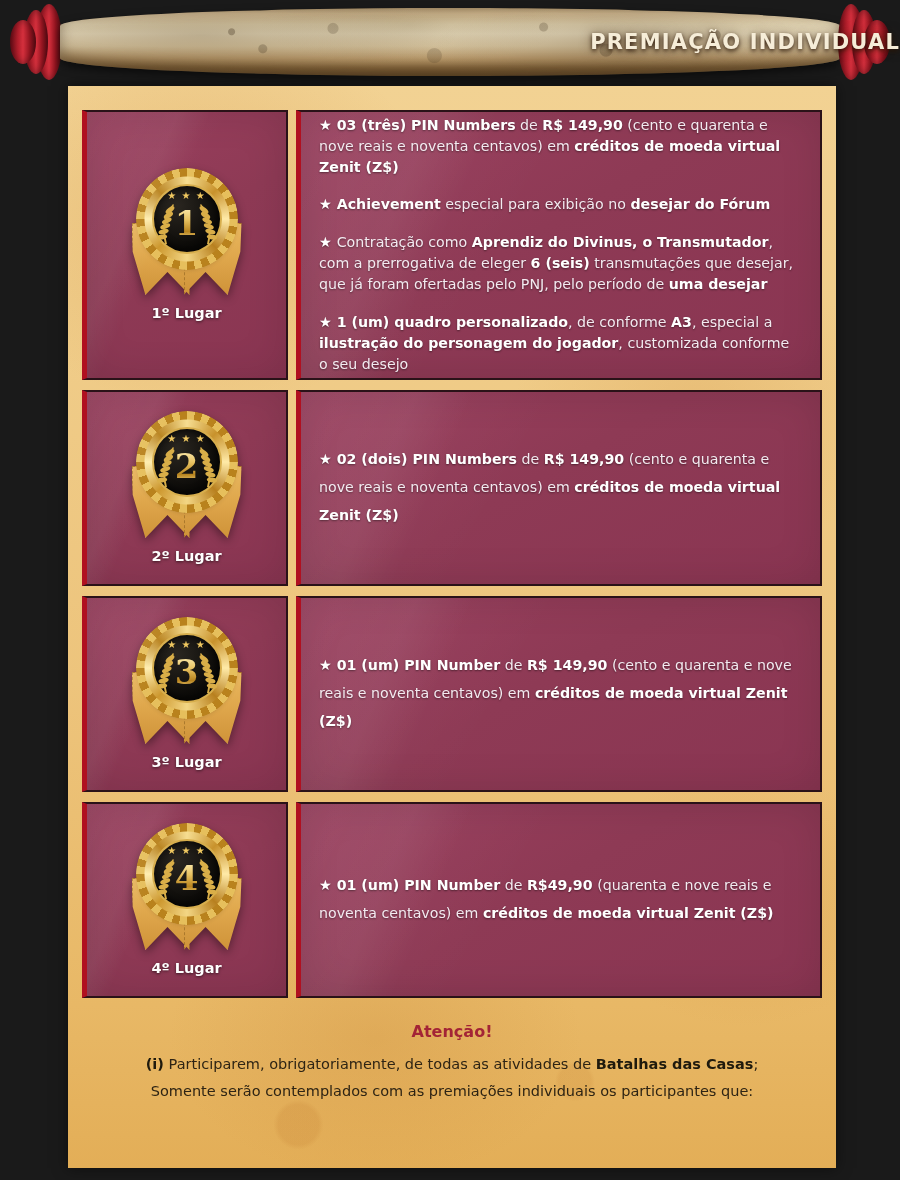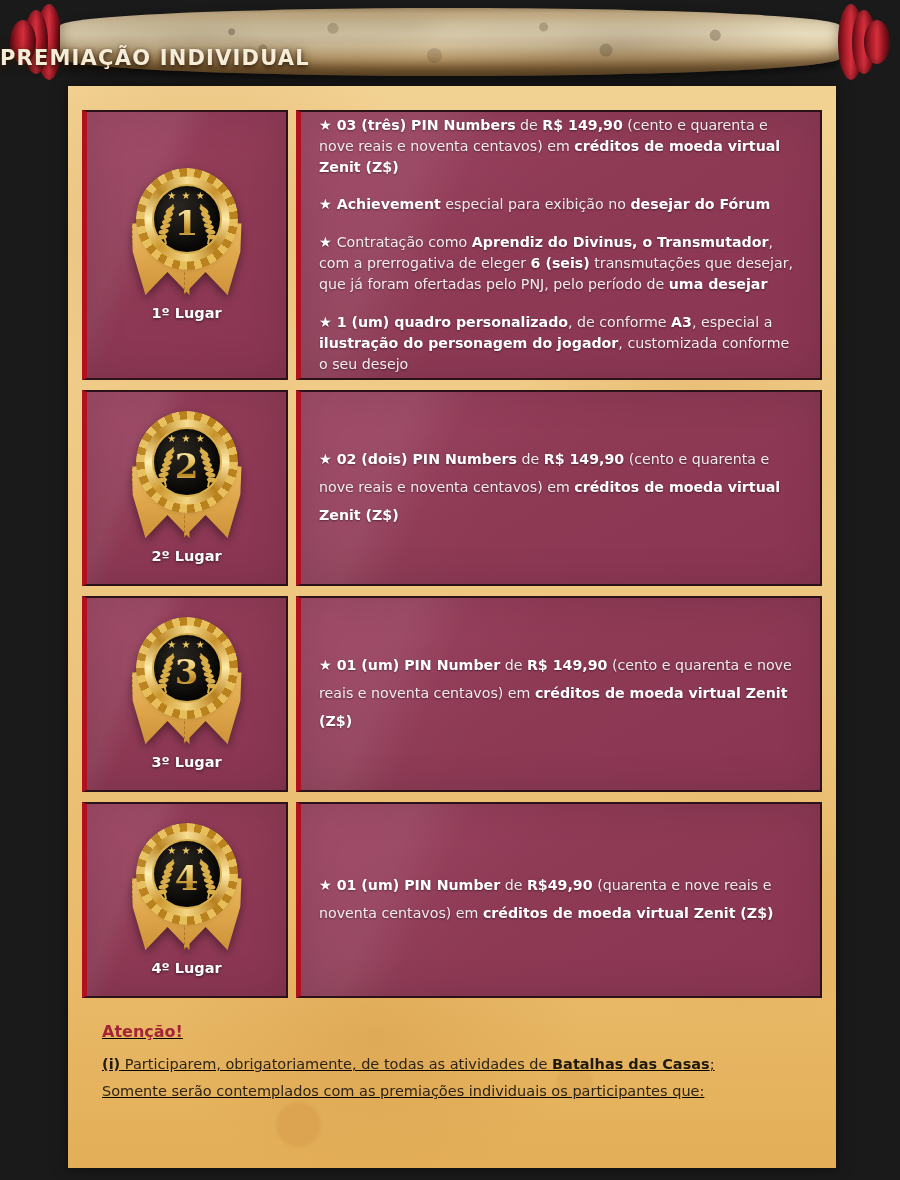--- a/index.html
+++ b/index.html
@@ -60,23 +60,23 @@
 
   .knob-disc {
     position: absolute;
     border-radius: 50% / 50%;
     background: linear-gradient(to right, #6e0d18, #b41f2c 30%, #d4303d 50%, #9a1622 75%, #5d0b14);
     box-shadow: inset 0 0 8px rgba(0,0,0,0.4);
   }
 
   .scroll-title {
     position: absolute;
-    left: 0; top: 46px;
+    left: 0; top: 30px;
     width: 900px;
-    text-align: left;
+    text-align: right;
     font-size: 21px;
     font-weight: 700;
     letter-spacing: 1.2px;
     color: #f6edd8;
     text-shadow: 0 2px 4px rgba(40,20,5,0.9), 0 0 12px rgba(60,35,10,0.6);
     z-index: 5;
   }
 
   
   .parchment {
@@ -261,22 +261,22 @@
     margin-bottom: 16px;
   }
   .bullet:last-child { margin-bottom: 0; }
   .bullet.spaced { line-height: 1.95; margin-bottom: 0; }
   .bullet b { font-weight: 700; color: #ffffff; }
 
   
   .footer {
     position: relative;
     z-index: 2;
+    text-align: center;
     padding: 14px 20px 18px;
-    text-decoration: underline;
   }
   .footer-title {
     font-size: 16px;
     font-weight: 700;
     color: #a32436;
     margin-bottom: 12px;
   }
   .footer-line {
     font-size: 14.5px;
     color: #2e2414;

